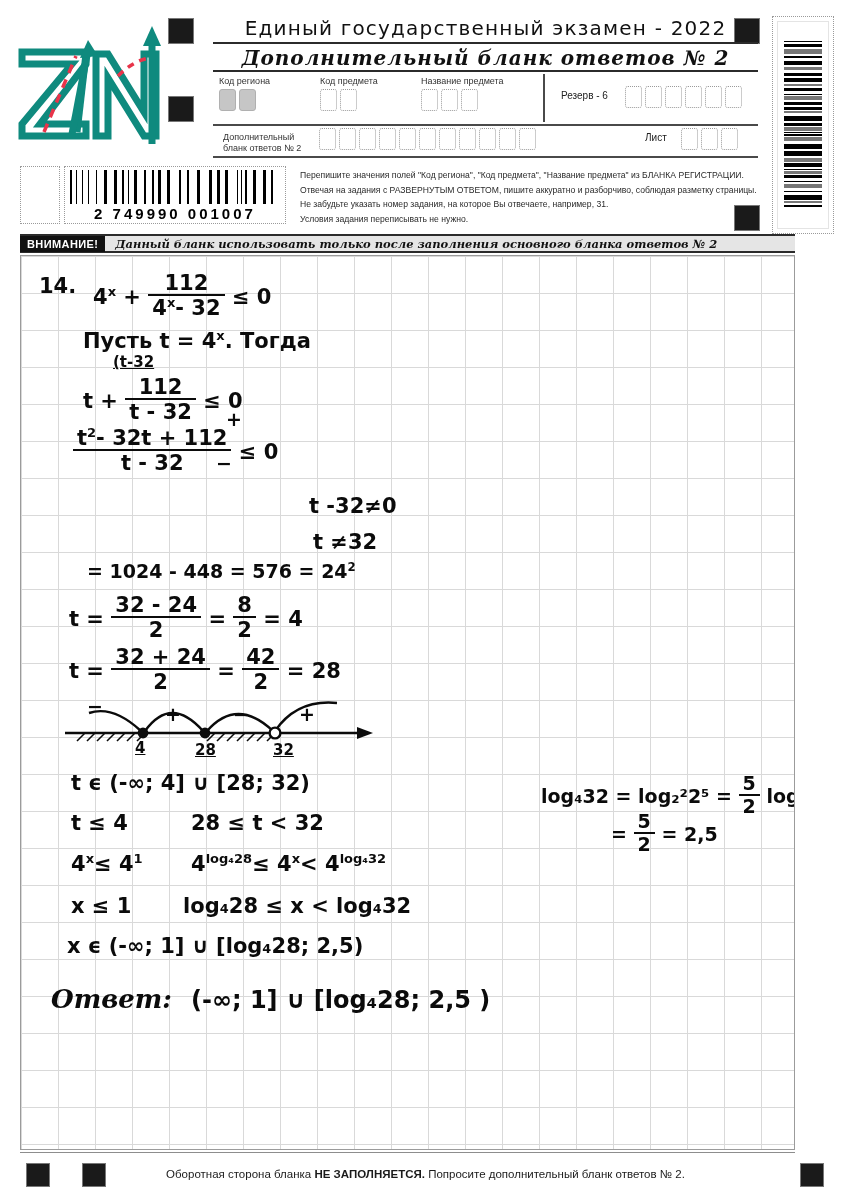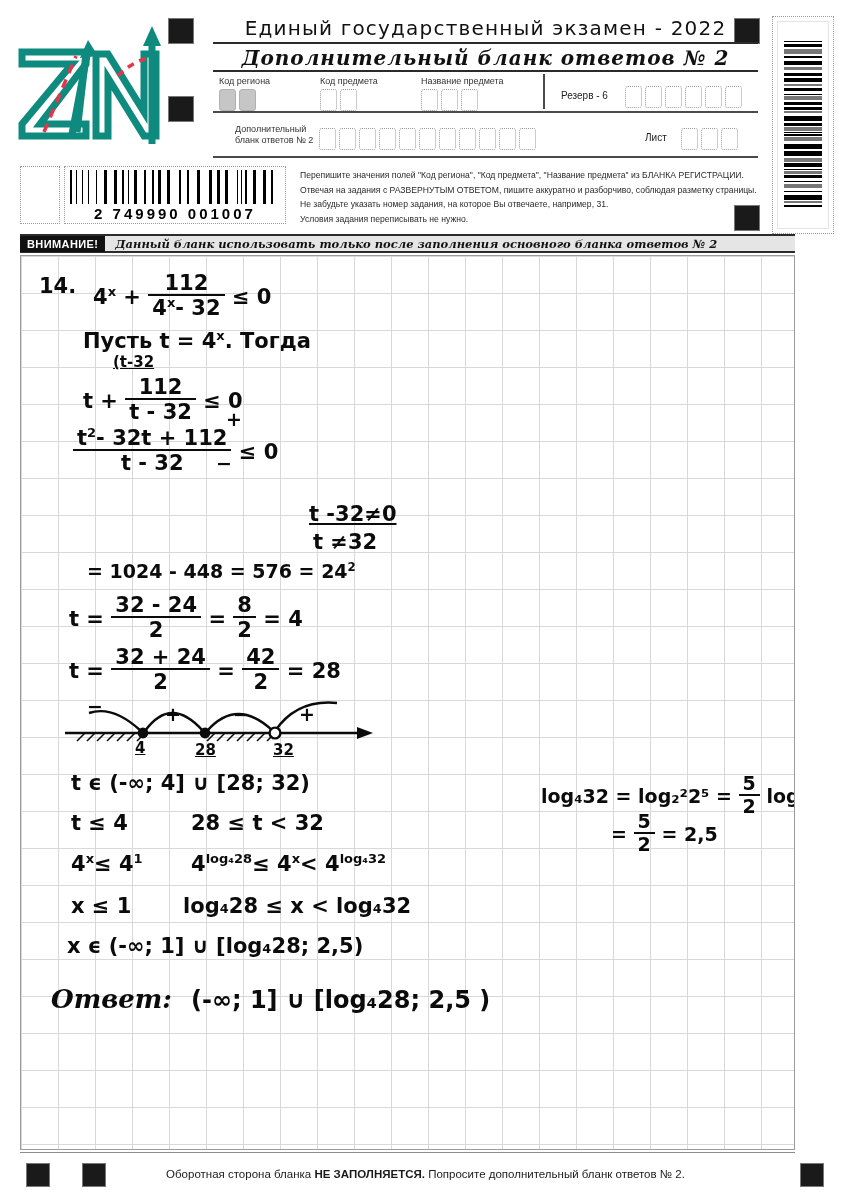--- a/index.html
+++ b/index.html
@@ -41,21 +41,21 @@
     letter-spacing: 1px;
     border-bottom: 2px solid #2b2b2b;
     white-space: nowrap;
   }
 
   
   .field-row {
     position: absolute; left: 213px; width: 545px;
     border-bottom: 2px solid #4a4a4a;
   }
-  .frow1 { top: 72px; height: 41px; text-align: center; }
+  .frow1 { top: 72px; height: 54px; text-align: center; }
   .frow2 { top: 118px; height: 40px; }
 
   .fgroup { position: absolute; }
   .flabel {
     font-size: 9px; color: #333; white-space: nowrap;
     font-family: "Liberation Sans", sans-serif;
     line-height: 11px;
   }
   .boxes { display: flex; gap: 3px; margin-top: 2px; }
   .cell {
@@ -241,21 +241,21 @@
         <div class="cell"></div>
         <div class="cell"></div>
         <div class="cell"></div>
         <div class="cell"></div>
         <div class="cell"></div>
       </div>
     </div>
   </div>
 
   <div class="field-row frow2">
-    <div class="fgroup" style="left:10px;top:6px;margin-left:12px;">
+    <div class="fgroup" style="left:10px;top:14px;">
       <div class="flabel">Дополнительный</div>
       <div class="flabel">бланк ответов № 2</div>
     </div>
     <div class="fgroup" style="left:106px;top:8px;">
       <div class="boxes">
         <div class="cell"></div>
         <div class="cell"></div>
         <div class="cell"></div>
         <div class="cell"></div>
         <div class="cell"></div>
@@ -417,21 +417,21 @@
     <div class="hw hw-md" style="left:205px;top:152px;">+</div>
     <div class="hw hw-big" style="left:52px;top:172px;">
       <span class="frac">
         <span class="num"><span>t</span><span class="sup">2</span><span>- 32t + 112</span></span>
         <span class="den">t - 32</span>
       </span>
       <span>≤ 0</span>
     </div>
     <div class="hw hw-md" style="left:195px;top:196px;">−</div>
 
-    <div class="hw hw-big" style="left:288px;top:246px;text-decoration:underline;">t -32≠0</div>
+    <div class="hw hw-big" style="left:288px;top:238px;">t -32≠0</div>
 
     <div class="hw hw-big" style="left:292px;top:274px;">t ≠32</div>
     <div class="hw hw-md" style="left:66px;top:304px;">
       <span>= 1024 - 448 = 576 = 24</span><span class="sup">2</span>
     </div>
 
     <div class="hw hw-big" style="left:48px;top:340px;">
       <span>t =</span>
       <span class="frac">
         <span class="num">32 - 24</span>

